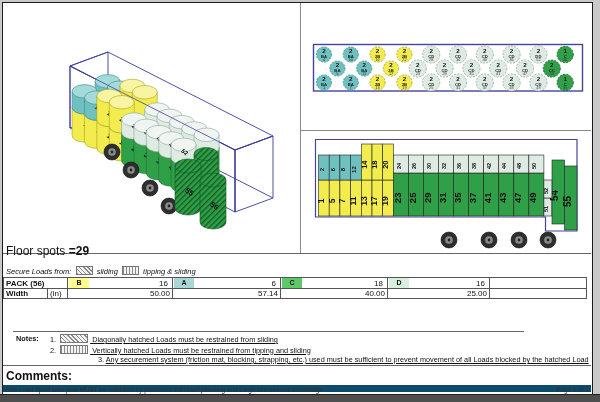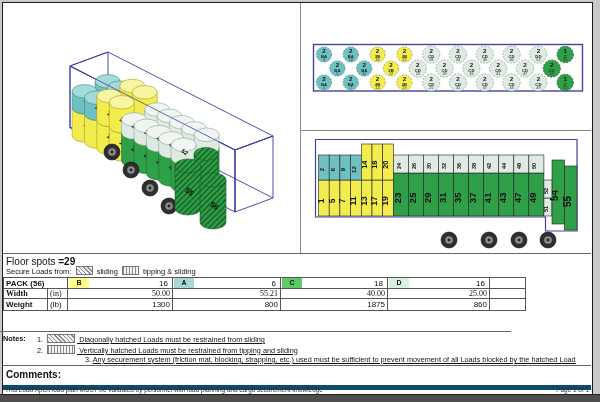--- a/index.html
+++ b/index.html
@@ -6,40 +6,40 @@
   body{width:600px;height:402px;position:relative;background:#ffffff;
        font-family:"Liberation Sans",sans-serif;overflow:hidden;}
   .edge{position:absolute;background:#c9c9c9;}
   .page-border{position:absolute;left:2px;top:2px;width:589px;height:391px;
        border:1px solid #1c1c1c;background:#fff;}
   .bottom-bar{position:absolute;left:0;top:394px;width:600px;height:8px;background:#4e4e4e;border-top:1px solid #222;}
   svg{position:absolute;}
   .vdiv{position:absolute;left:300px;top:3px;width:1px;height:250px;background:#8a8a8a;}
   .hdiv1{position:absolute;left:300px;top:130px;width:291px;height:1px;background:#8a8a8a;}
   .hdiv2{position:absolute;left:3px;top:253px;width:588px;height:1px;background:#666;}
-  .floorspots{position:absolute;left:6px;top:256px;font-size:10px;color:#111;}
+  .floorspots{position:absolute;left:6px;top:244px;font-size:12px;color:#111;}
   .floorspots b{font-weight:bold;}
-  .secureline{position:absolute;left:6px;top:266px;font-size:7.5px;color:#111;}
+  .secureline{position:absolute;left:6px;top:266px;font-size:7.5px;color:#111;font-style:italic;}
   .sw{display:inline-block;width:15px;height:7px;vertical-align:-1px;border:1px solid #777;margin:0 2px;}
   .sw-diag{background:repeating-linear-gradient(45deg,#8a8a8a 0 1px,#f4f4f4 1px 3px);}
   .sw-vert{background:repeating-linear-gradient(90deg,#8a8a8a 0 1px,#f4f4f4 1px 3px);}
   .sw-wide{width:26px;}
-  table.loadtbl{position:absolute;left:3px;top:277px;width:523px;border-collapse:collapse;table-layout:fixed;border-radius:27px;}
+  table.loadtbl{position:absolute;left:3px;top:277px;width:584px;border-collapse:collapse;table-layout:fixed;border-radius:27px;}
   table.loadtbl td{border:1px solid #555;font-size:8px;color:#111;padding:0 2px;overflow:hidden;white-space:nowrap;}
   td.lbl{font-weight:bold;border-right:none;}
   td.unit{font-size:6.5px;border-left:none;color:#222;}
   td.num{text-align:right;padding-right:3px;}
   td.pack{position:relative;}
   td.pack .tag{position:absolute;left:1px;top:0px;bottom:0px;width:20px;font-size:7px;font-weight:bold;text-align:center;line-height:9px;}
   td.pack .val{display:block;text-align:right;padding-right:2px;}
-  .notesbox{position:absolute;left:0;top:331px;width:511px;height:34px;border-top:1px solid #666;font-size:7.3px;color:#111;}
+  .notesbox{position:absolute;left:13px;top:331px;width:511px;height:34px;border-top:1px solid #666;font-size:7.3px;color:#111;}
   .noteslabel{position:absolute;left:3px;top:2px;font-weight:bold;}
   .noteline{position:absolute;left:37px;white-space:nowrap;}
   .noteline .ntext{text-decoration:underline;}
-  .commentsbox{position:absolute;left:3px;top:365px;width:588px;height:19px;border-top:1px solid #666;border-bottom:5px solid #0c4a6e;font-size:10px;color:#111;}
+  .commentsbox{position:absolute;left:3px;top:365px;width:588px;height:19px;border-top:1px solid #666;border-bottom:7px solid #0c4a6e;font-size:12px;color:#111;}
   .commentslabel{position:absolute;left:3px;top:3px;font-weight:bold;}
   .commentstext{position:absolute;left:72px;top:3px;}
   .footer{position:absolute;left:5px;top:386px;width:584px;font-size:6.4px;color:#333;}
   .footer .right{position:absolute;right:0;top:0;}
 </style>
 </head>
 <body>
 
 <div class="edge" style="left:0;top:0;width:600px;height:2px;"></div>
 <div class="edge" style="left:0;top:0;width:2px;height:394px;"></div>
@@ -657,36 +657,27 @@
         <td class="pack">
           <span class="tag" style="background: rgb(94, 201, 105);">C</span>
           <span class="val">18</span>
         </td>
         <td class="pack">
           <span class="tag" style="background: rgb(217, 239, 223);">D</span>
           <span class="val">16</span>
         </td>
         <td></td>
       </tr>
-      <tr style="height: 10px; font-family: Liberation Serif, serif;">
+      <tr style="height: 10px;">
         <td class="lbl">Width</td>
         <td class="unit">(in)</td>
         <td class="num">50.00</td>
-        <td class="num">55.21</td>
+        <td class="num">57.14</td>
         <td class="num">40.00</td>
         <td class="num">25.00</td>
-        <td></td>
-      </tr>
-      <tr style="height: 12px;">
-        <td class="lbl">Weight</td>
-        <td class="unit">(lb)</td>
-        <td class="num">1300</td>
-        <td class="num">800</td>
-        <td class="num">1875</td>
-        <td class="num">860</td>
         <td></td>
       </tr>
     </tbody>
 </table>
 
 <div class="notesbox">
   <span class="noteslabel">Notes:</span>
   <div id="notes-lines">
       <div class="noteline" style="top: 2px;"><span>1. </span><span class="sw sw-wide sw-diag"></span><span class="ntext"> Diagonally hatched Loads must be restrained from sliding</span></div>
       <div class="noteline" style="top: 12.5px;"><span>2. </span><span class="sw sw-wide sw-vert"></span><span class="ntext"> Vertically hatched Loads must be restrained from tipping and sliding</span></div>

